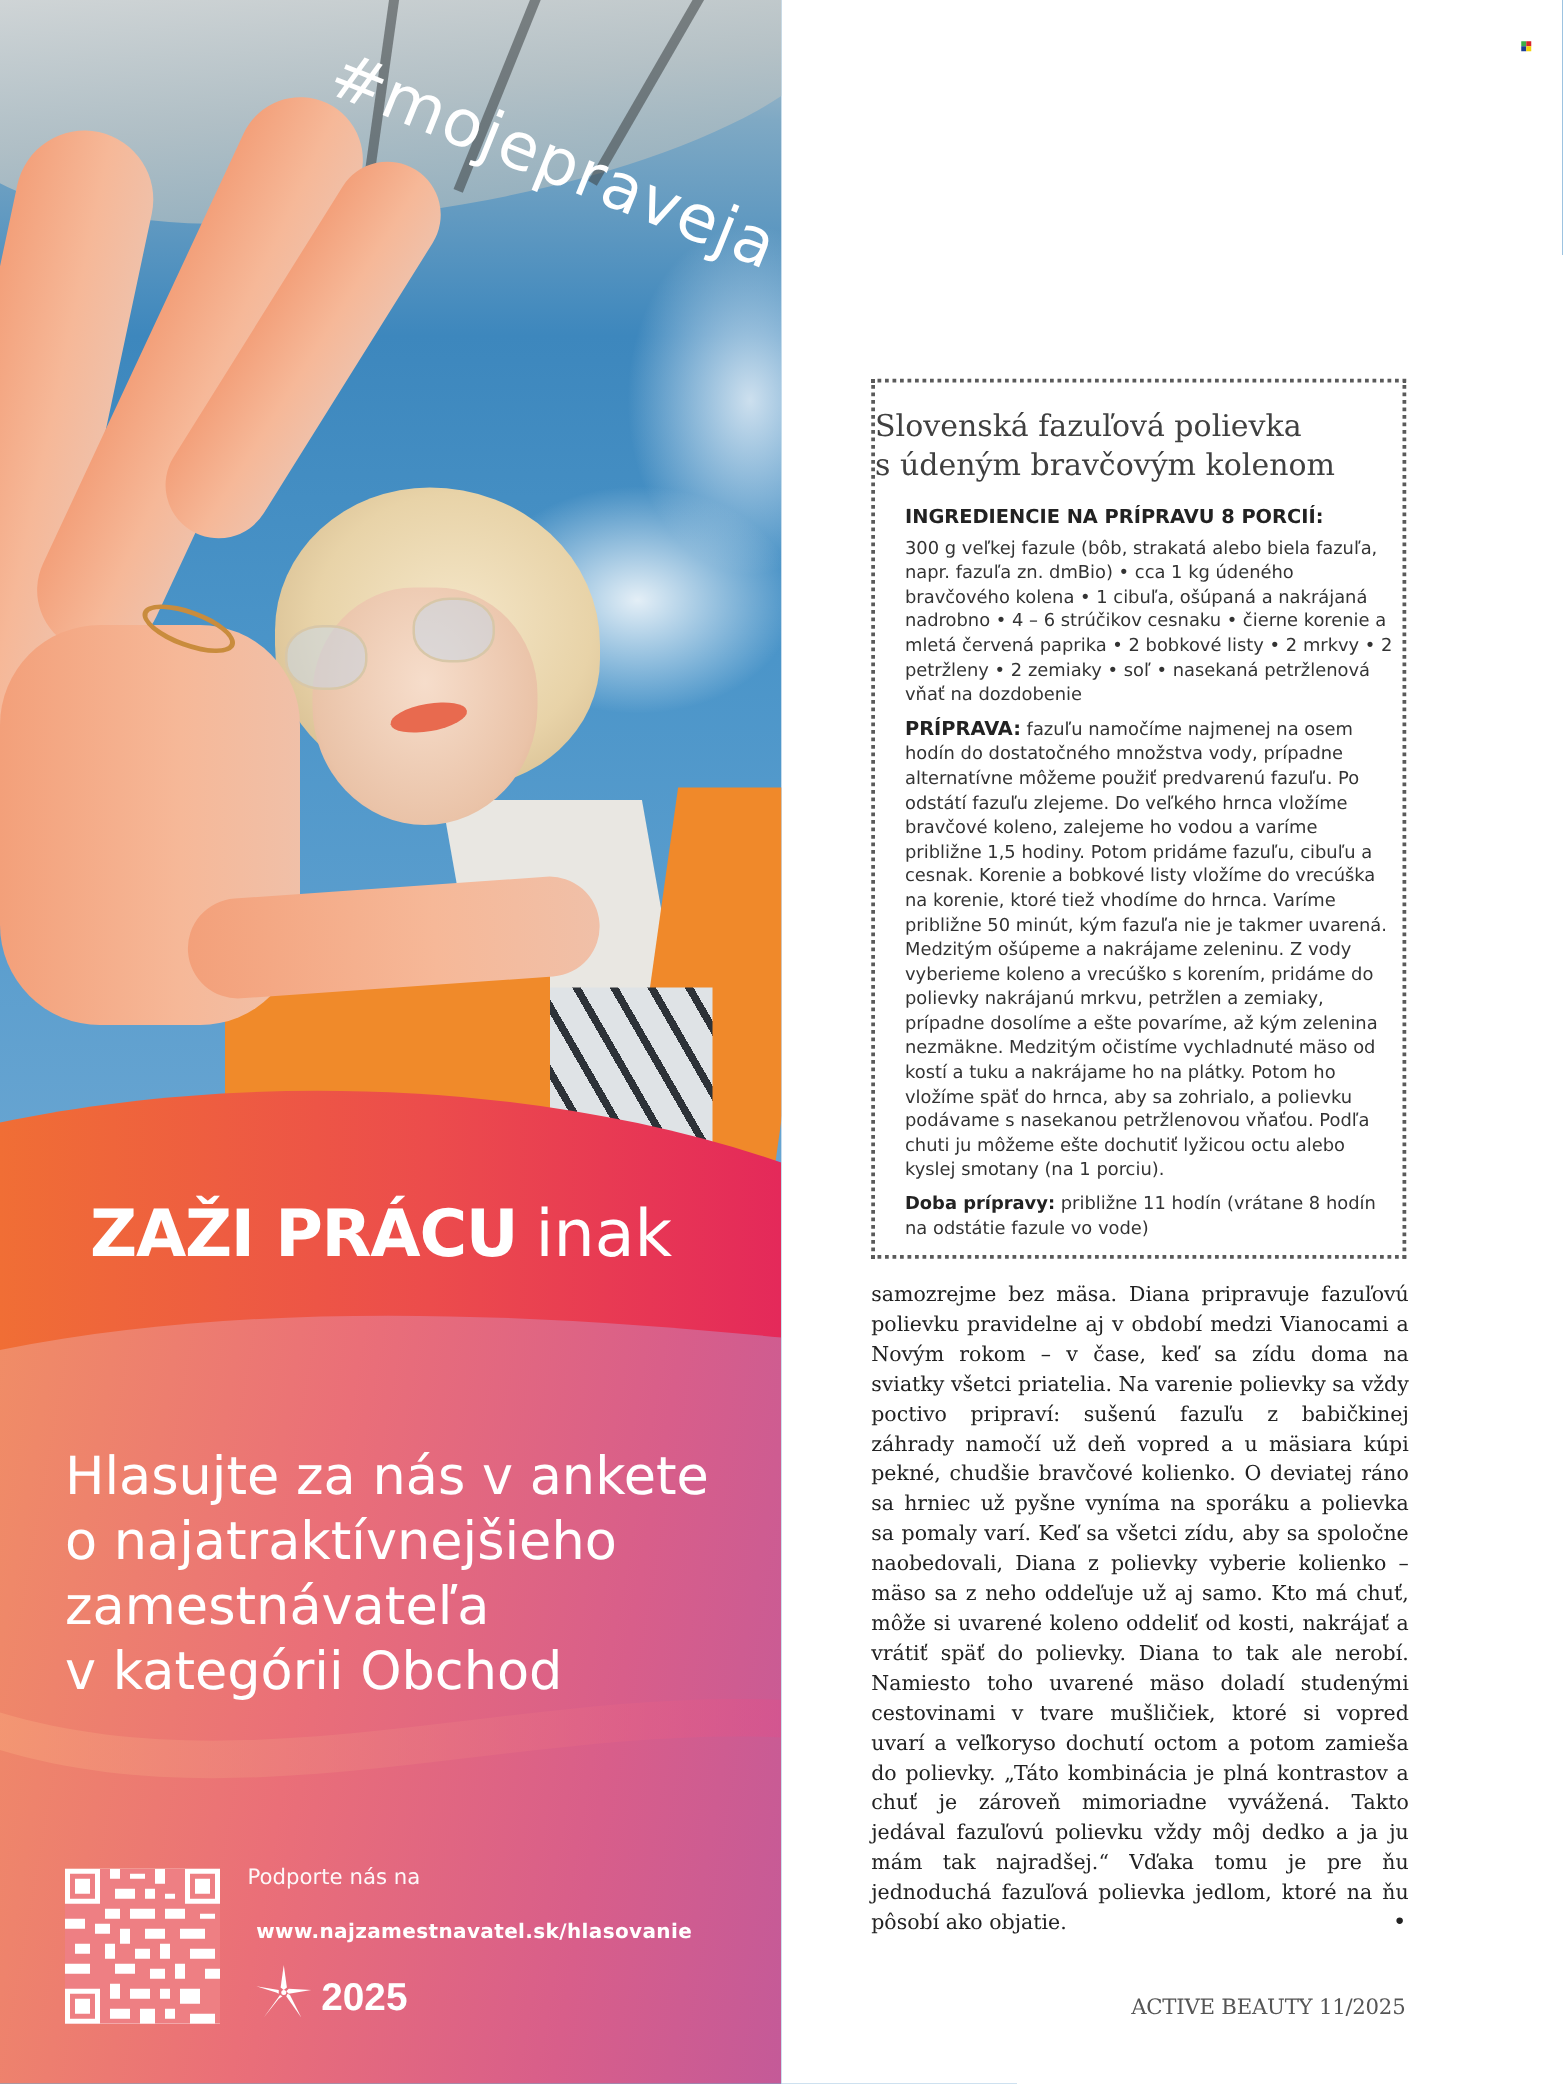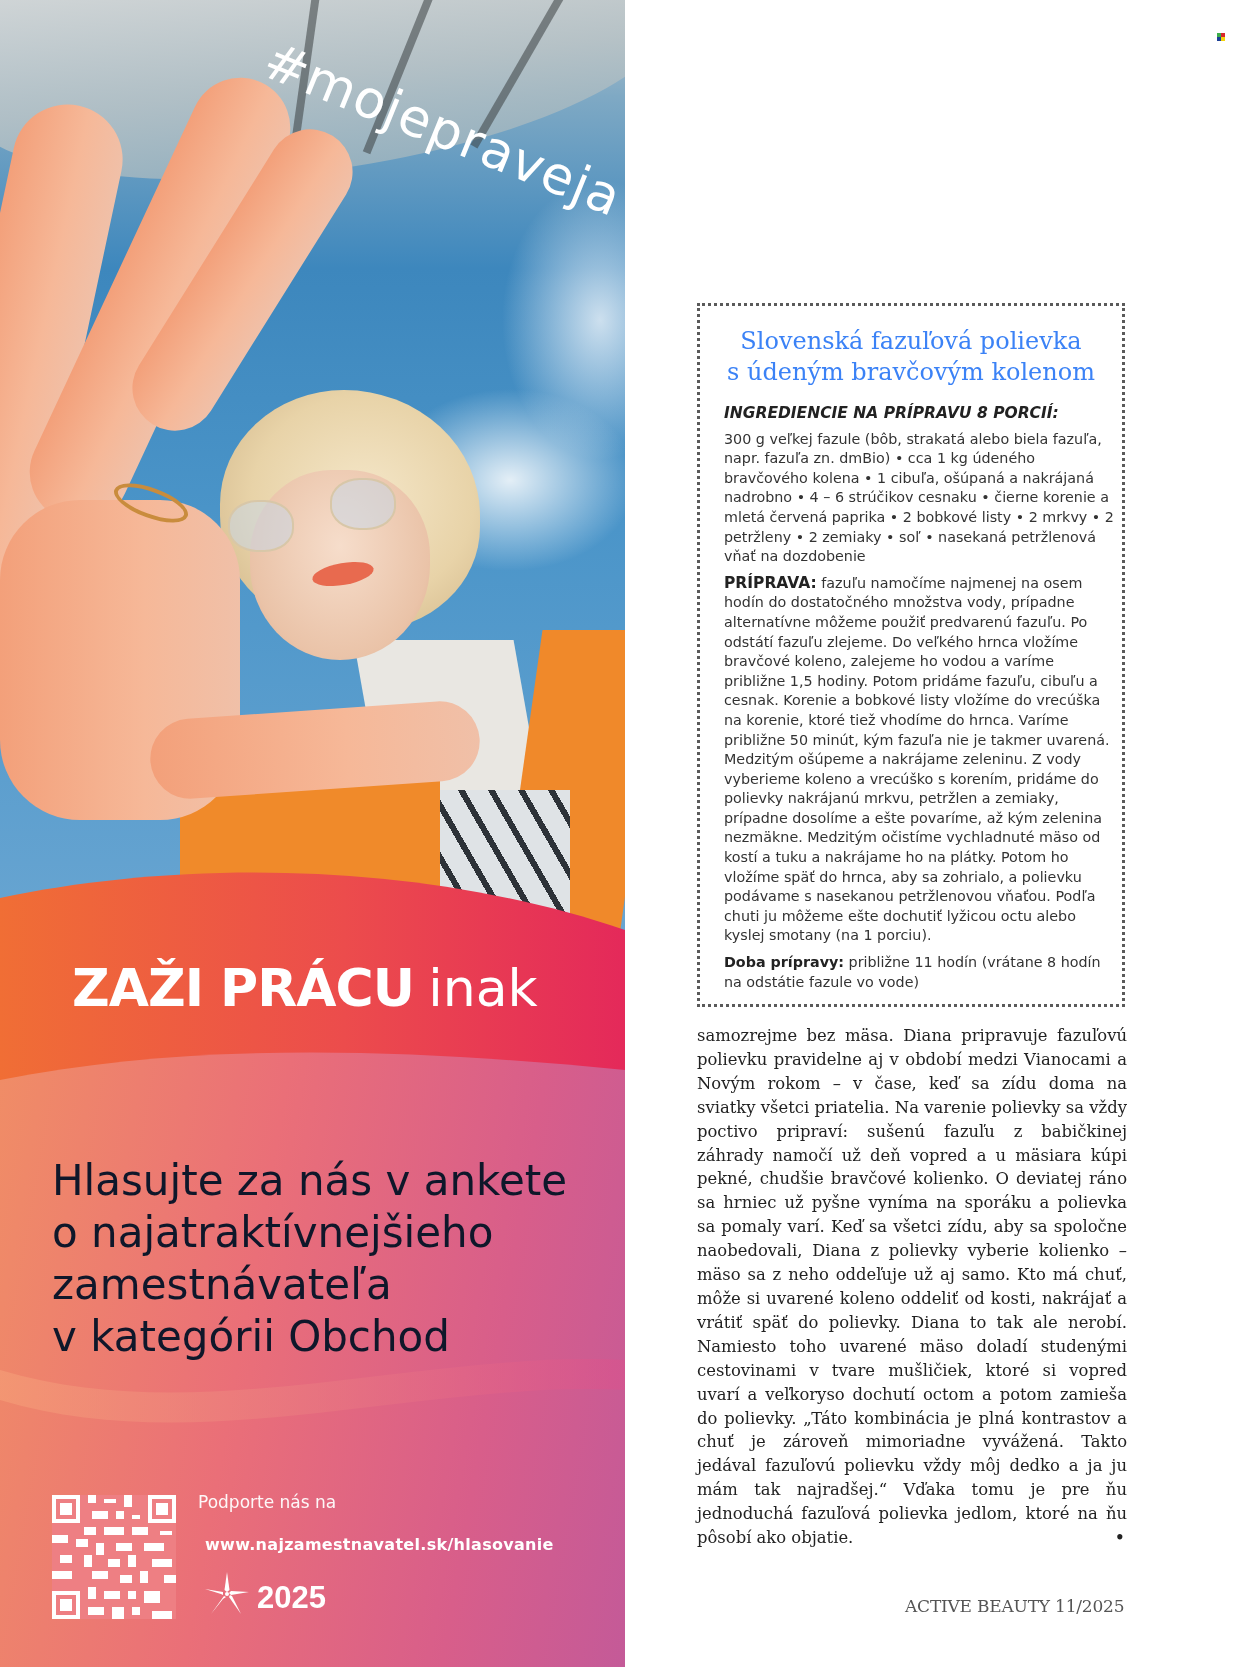--- a/index.html
+++ b/index.html
@@ -40,40 +40,40 @@
   .ad-lower { position:absolute; left:0; top:1040px; width:625px; height:627px;
     background:linear-gradient(100deg,#f08d66 0%, #ea6f78 40%, #d85e8a 75%, #c45a98 100%);
     clip-path:path('M0,40 C200,0 420,10 625,30 L625,627 L0,627 Z'); }
   .ad-wave { position:absolute; left:0; top:1350px; width:625px; height:80px;
     background:linear-gradient(90deg,rgba(246,160,120,0.6),rgba(220,80,140,0.5));
     clip-path:path('M0,20 C200,80 420,0 625,10 L625,40 C420,30 200,110 0,50 Z'); }
 
   .ad-headline { position:absolute; left:52px; top:960px; color:#fff; font-size:52px; line-height:56px; white-space:nowrap; }
   .ad-headline .strong { font-weight:bold; font-family:"DejaVu Sans", sans-serif; letter-spacing:-1px;margin-left:20px; }
   .ad-headline .light { font-family:"DejaVu Sans", sans-serif; font-weight:normal; }
-  .ad-vote { position:absolute; left:52px; top:1155px; color:#0f172a; font-size:42px; line-height:52px; font-family:"DejaVu Sans", sans-serif; }
+  .ad-vote { position:absolute; left:52px; top:1155px; color:#ffffff; font-size:42px; line-height:52px; font-family:"DejaVu Sans", sans-serif; }
   .ad-vote div { white-space:nowrap; }
 
   .ad-qr { position:absolute; left:52px; top:1495px; width:124px; height:124px; background:#ffffff; }
   .ad-support { position:absolute; left:198px; top:1492px; color:#ffffff; font-size:17px; opacity:.95; font-family:"DejaVu Sans", sans-serif; }
   .ad-url { position:absolute; left:205px; top:1523px; color:#ffffff; font-size:16px; font-weight:bold; font-family:"DejaVu Sans", sans-serif; letter-spacing:.3px;margin-top:12px; }
   .ad-brand { position:absolute; left:205px; top:1572px; color:#ffffff; font-size:31px; display:flex; align-items:center; gap:8px; white-space:nowrap; }
   .ad-brand .year { font-weight:bold; }
 
   
   .logo-mark { position:absolute; left:1217px; top:33px; width:8px; height:8px; }
   .logo-mark span { position:absolute; width:4px; height:4px; }
 
   .recipe { position:absolute; left:697px; top:303px; width:428px; height:704px;
     border:3px dotted #5a5a5a; border-width:3px; box-sizing:border-box; }
-  .recipe-title { position:absolute; left:0; top:20px; width:100%; text-align:center; color:#3b82f6;
+  .recipe-title { position:absolute; left:0; top:20px; width:100%; text-align:left; color:#404040;
     font-family:"DejaVu Serif", serif; font-size:24px; line-height:31px; }
   .recipe-body { position:absolute; left:24px; top:98px; width:392px; color:#333;
     font-family:"DejaVu Sans", sans-serif; font-size:14.3px; line-height:19.6px; }
-  .recipe-body .h { font-weight:bold; font-size:15.5px; color:#222; margin-bottom:6px; display:block;font-style:italic; }
+  .recipe-body .h { font-weight:bold; font-size:15.5px; color:#222; margin-bottom:6px; display:block; }
   .recipe-body p { margin:0 0 7px 0; }
   .recipe-body b { color:#222; }
 
   .article { position:absolute; left:697px; top:1024px; width:430px; color:#222;
     font-family:"DejaVu Serif", serif; font-size:16.4px; line-height:23.9px; text-align:justify; }
   .article .endmark { float:right; font-size:18px; line-height:23.9px; margin-right:2px; }
 
   .footer { position:absolute; left:905px; top:1596px; color:#555; font-family:"DejaVu Serif", serif; font-size:17px; letter-spacing:-.2px; }
 </style>
 </head>

